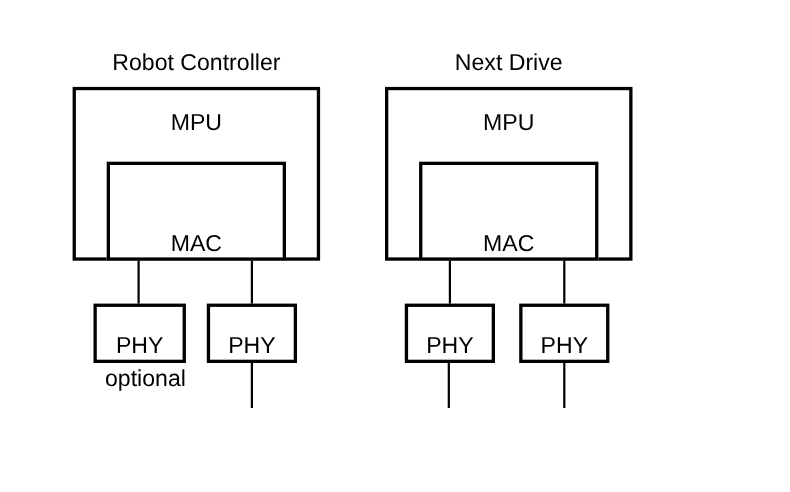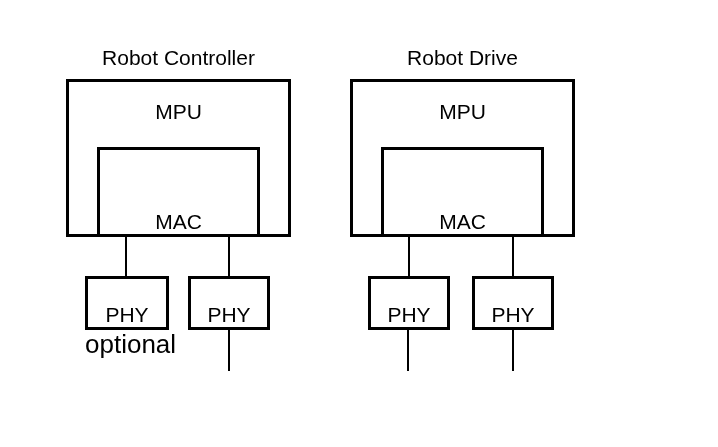--- a/index.html
+++ b/index.html
@@ -37,21 +37,21 @@
     border: 4px solid #000000;
     background: #ffffff;
   }
   .dash {
     position: absolute;
     height: 0;
     border-top: 2px dashed #000000;
   }
   .note {
     position: absolute;
-    font-size: 26px;
+    font-size: 21px;
     line-height: 23px;
     text-align: right;
     color: #000000;
   }
   .multiline { white-space: pre-line; }
 
   
   .c-title { left: 66px;  top: 46px;  width: 225px; }
   .c-mpu   { left: 66px;  top: 79px;  width: 225px; height: 158px; }
   .c-mac   { left: 97px;  top: 147px; width: 163px; height: 90px; }
@@ -98,21 +98,21 @@
     <span>MAC</span>
   </div>
   <div class="box c-phy1">
     <span>PHY</span>
   </div>
   <div class="box c-phy2">
     <span>PHY</span>
   </div>
   <div class="note c-opt">optional</div>
 
-  <div class="title d-title">Robot Drive</div>
+  <div class="title d-title">Next Drive</div>
   <div class="box label-top d-mpu">
     <span>MPU</span>
   </div>
   <div class="box d-mac">
     <span>MAC</span>
   </div>
   <div class="box d-phy1">
     <span>PHY</span>
   </div>
   <div class="box d-phy2">

